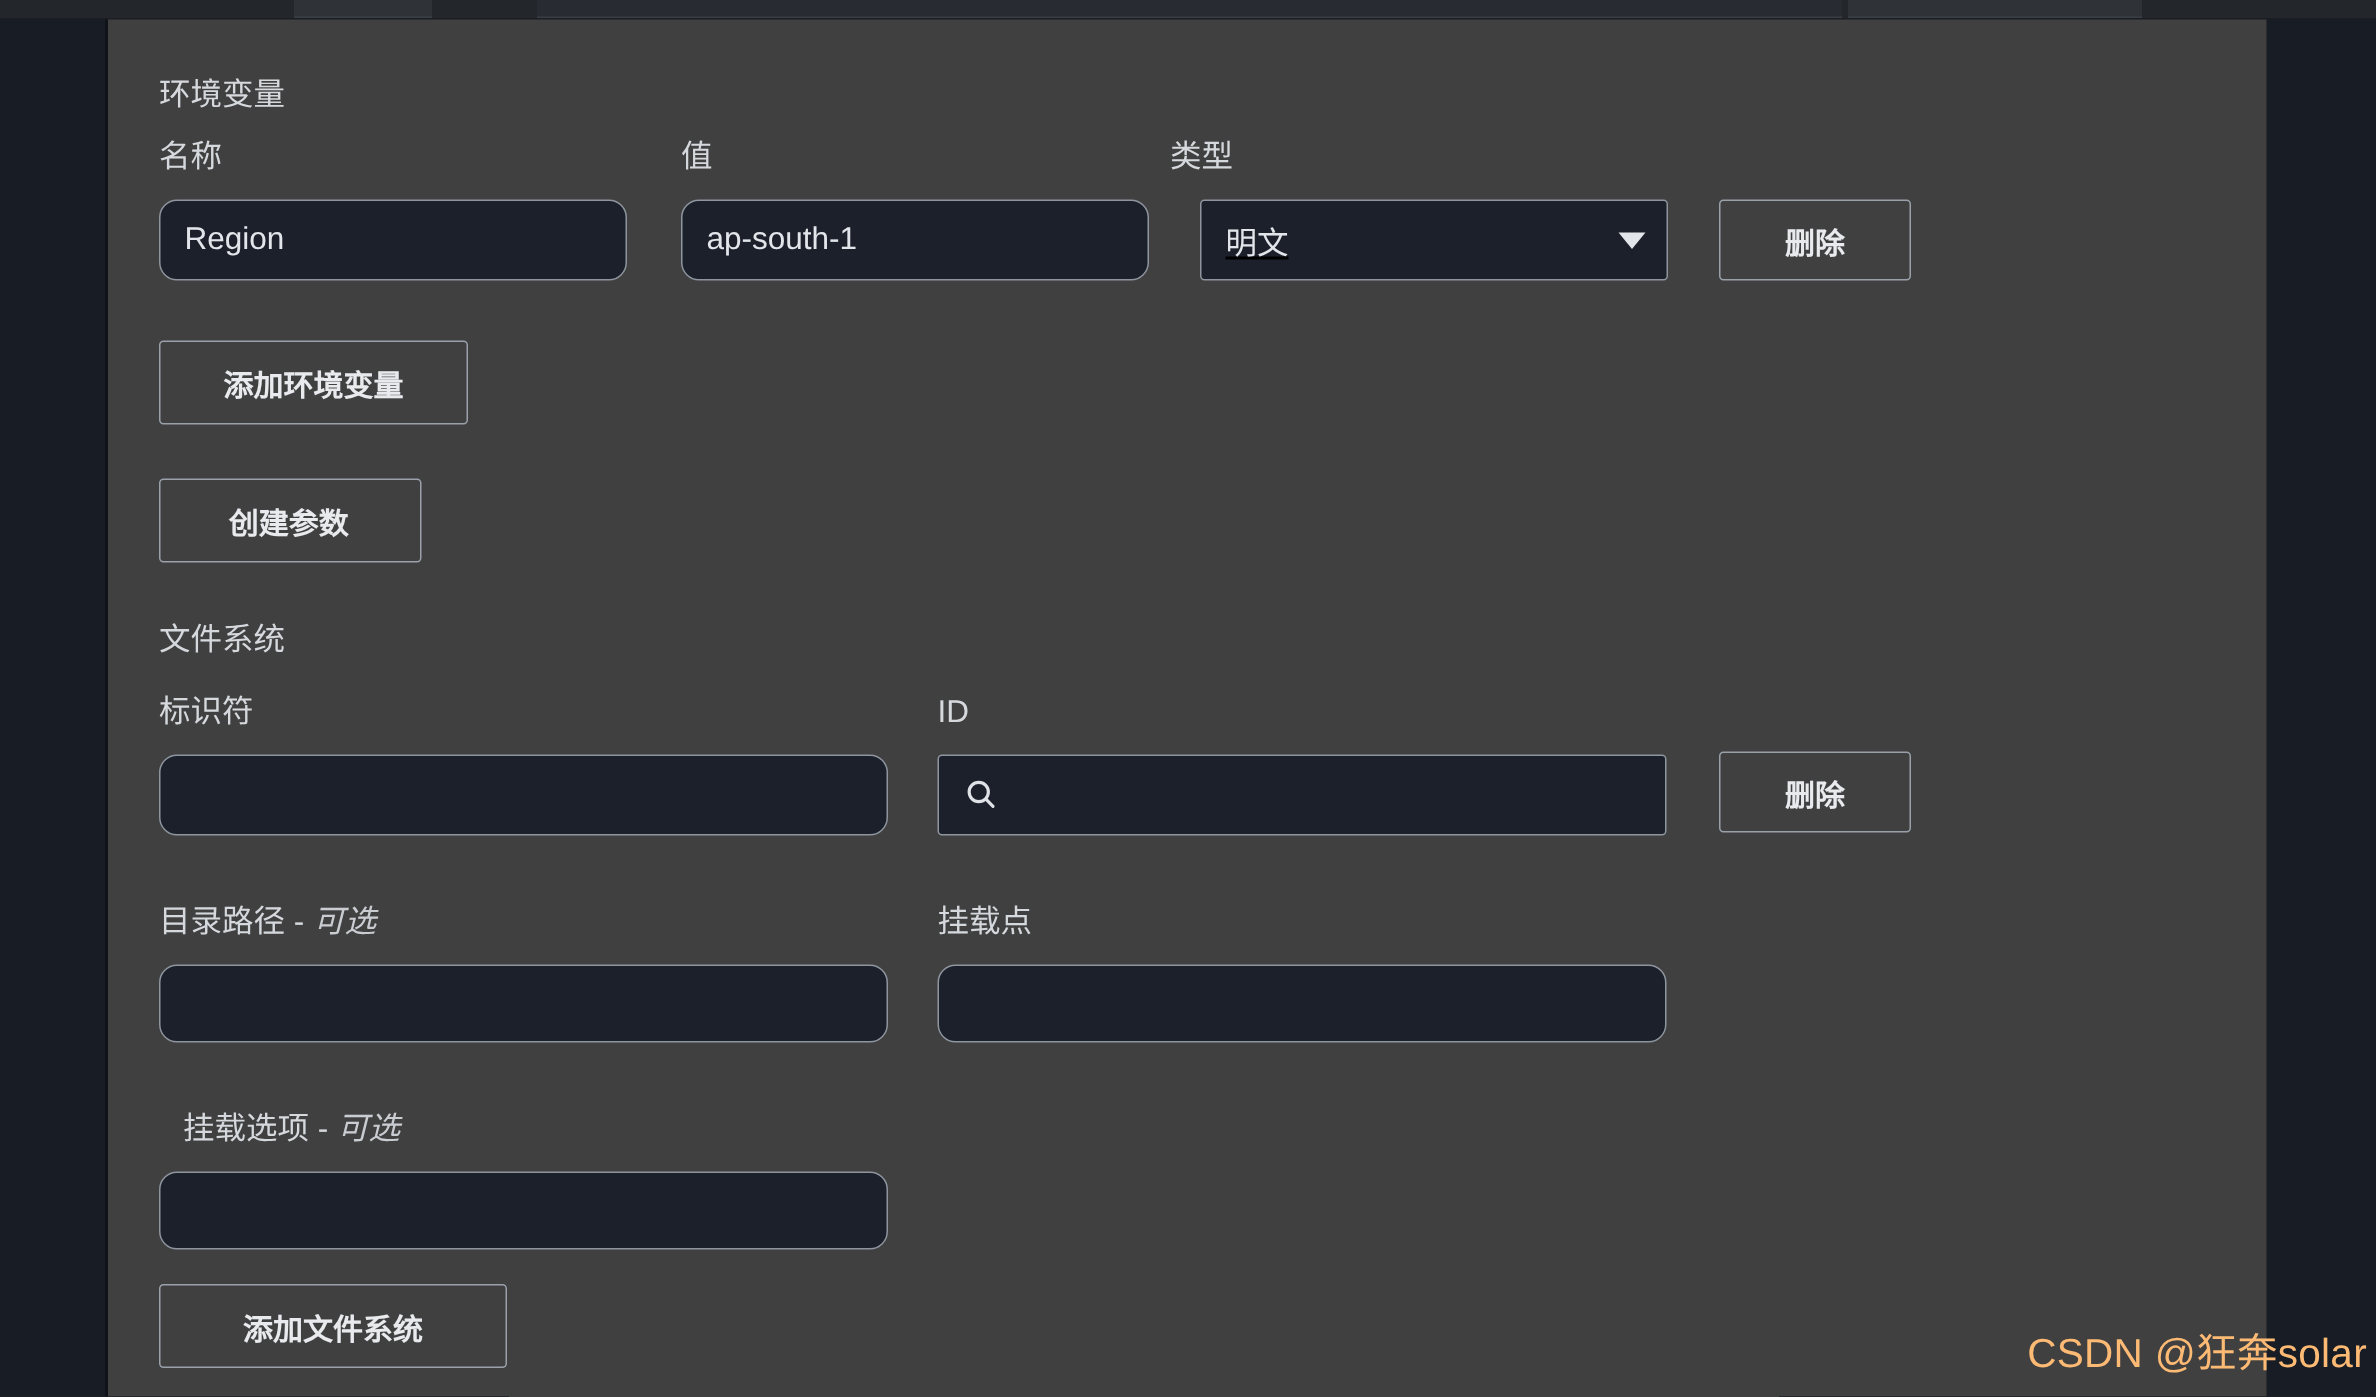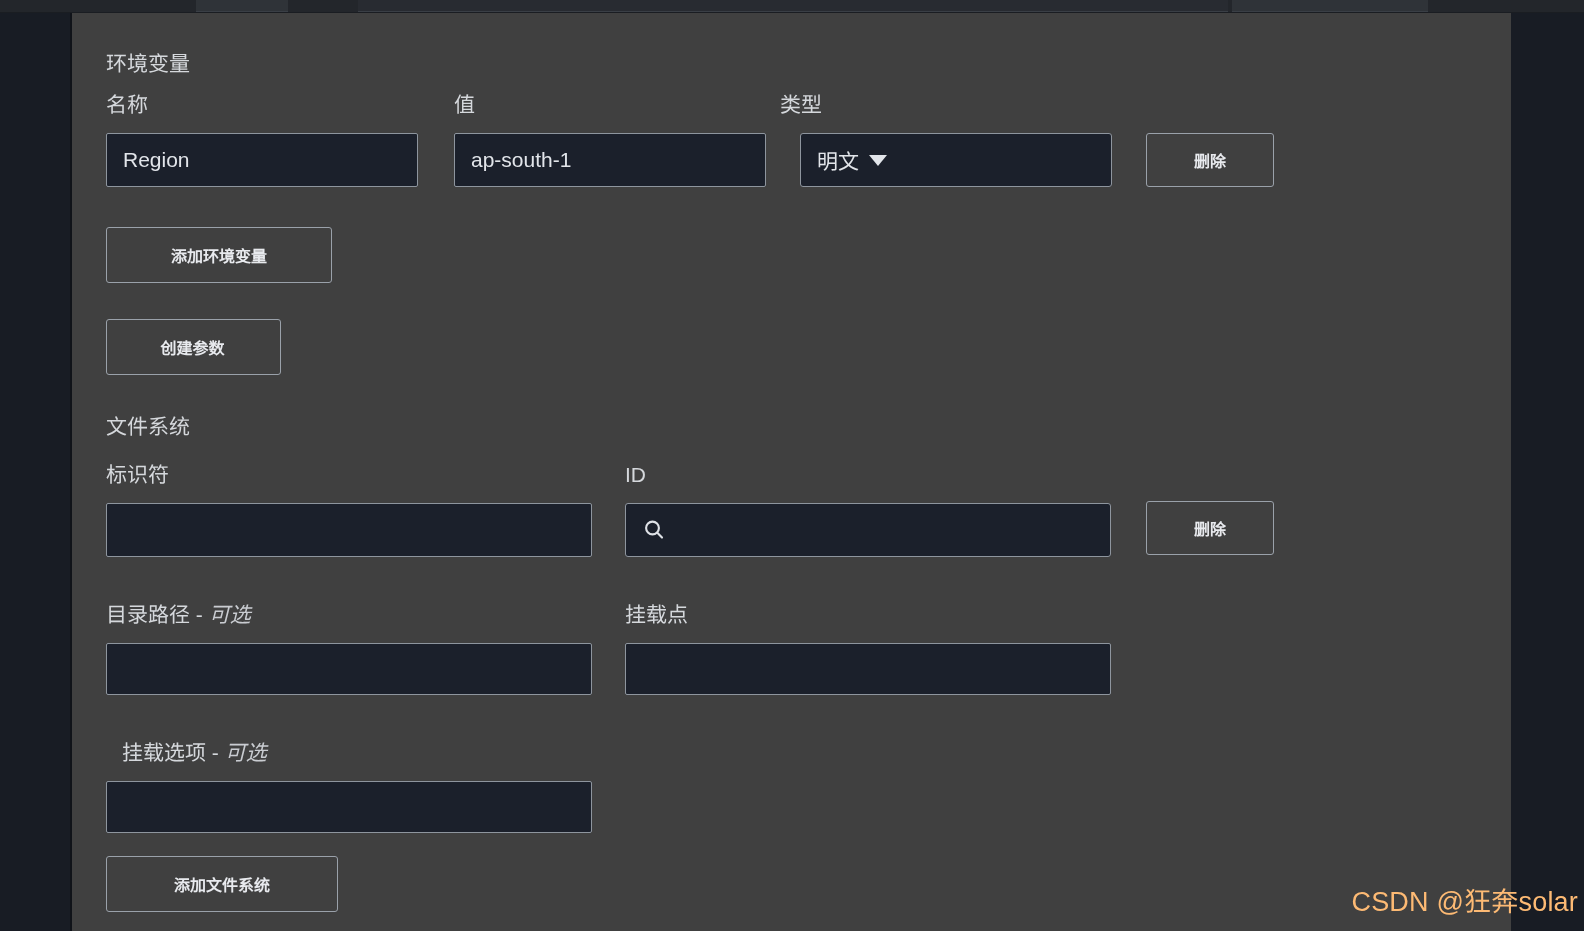--- a/index.html
+++ b/index.html
@@ -89,40 +89,42 @@
   .field-label .opt {
     font-style: italic;
     color: #c9ccd1;
   }
 
   
   .text-input {
     position: absolute;
     background: #1b202b;
     border: 1px solid #8e959e;
-    border-radius: 2px;
+    border-radius: 12px;
     color: #e2e5ea;
     font-family: "Liberation Sans", "DejaVu Sans", sans-serif;
     font-size: 21px;
     padding: 0 16px;
     outline: none;
     line-height: normal;
   }
   .text-input::placeholder { color: #7b828c; }
 
   
   .select-box {
     position: absolute;
     background: #1b202b;
     border: 1px solid #8e959e;
     border-radius: 3px;
     display: flex;
     align-items: center;
+    justify-content: space-between;
     padding: 0 14px 0 16px;
     cursor: pointer;
+    text-decoration: underline;
   }
   .select-value {
     font-size: 21px;
     color: #e2e5ea;
     white-space: nowrap;
   }
   .select-caret {
     width: 0; height: 0;
     border-left: 9px solid transparent;
     border-right: 9px solid transparent;
@@ -156,21 +158,21 @@
   .search-bare::placeholder { color: #7b828c; }
 
   
   .btn {
     position: absolute;
     background: transparent;
     border: 1px solid #9aa1aa;
     border-radius: 3px;
     color: #e8eaee;
     font-family: "Liberation Sans", "DejaVu Sans", sans-serif;
-    font-size: 16px;
+    font-size: 20px;
     font-weight: 700;
     cursor: pointer;
     display: flex;
     align-items: center;
     justify-content: center;
     white-space: nowrap;
     padding: 0 14px;
   }
 
   
@@ -214,21 +216,21 @@
 
     <input class="text-input" type="text" style="left: 382px; top: 120px; width: 312px; height: 54px;" value="ap-south-1">
 
     <div class="select-box" style="left:728px; top:120px; width:312px; height:54px;">
       <span class="select-value">明文</span>
       <span class="select-caret"></span>
     </div>
 
     <button class="btn" style="left:1074px; top:120px; width:128px; height:54px;">删除</button>
 
-    <button class="btn" style="left:34px; top:214px; width:226px; height:56px;">添加环境变量</button>
+    <button class="btn" style="left:34px; top:214px; width:206px; height:56px;">添加环境变量</button>
 
     <button class="btn" style="left:34px; top:306px; width:175px; height:56px;padding-left:12px;">创建参数</button>
 
     <div class="section-heading" style="left:34px; top:403px;">文件系统</div>
 
     <div class="field-label" style="left:34px; top:451px;">标识符</div>
 
     <div class="field-label" style="left:553px; top:451px;">ID</div>
 
     <input class="text-input" type="text" style="left: 34px; top: 490px; width: 486px; height: 54px;" value="">

